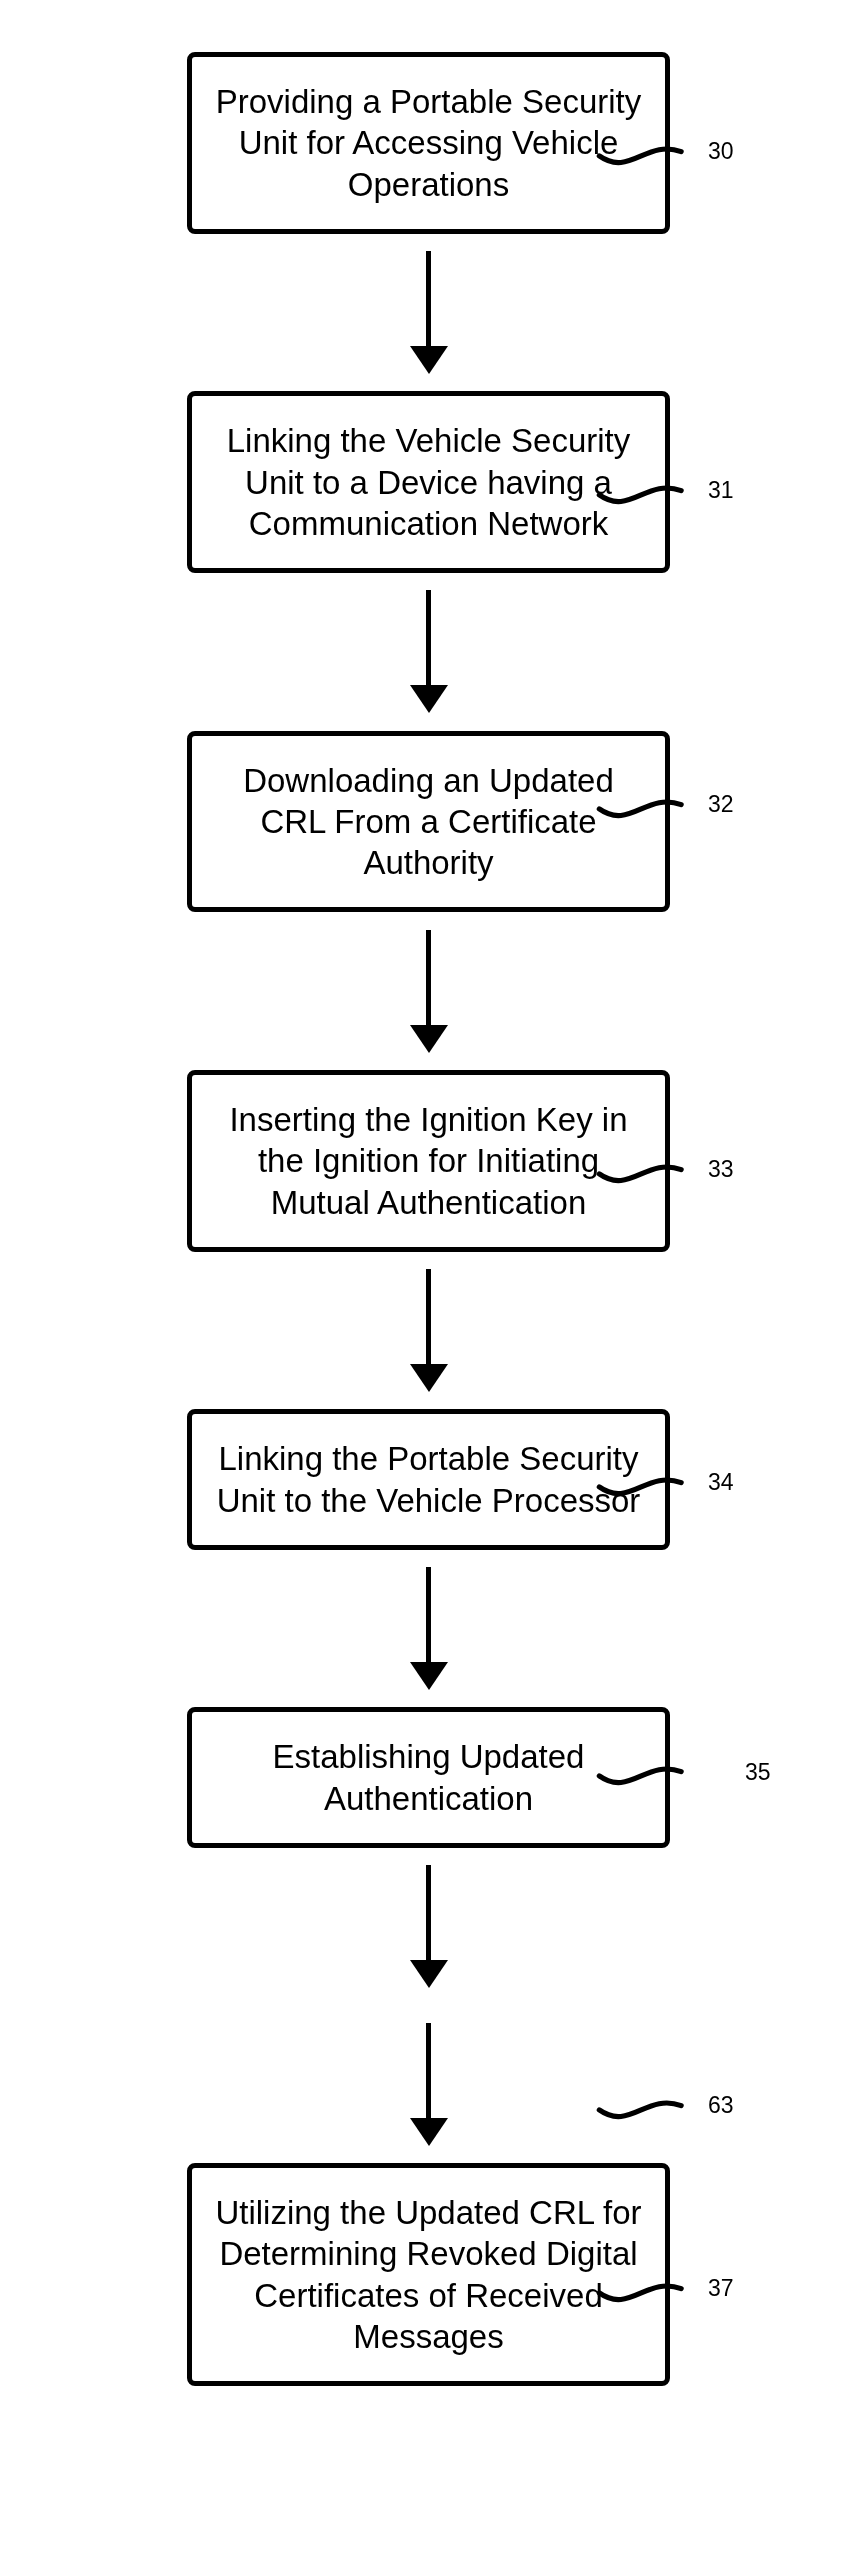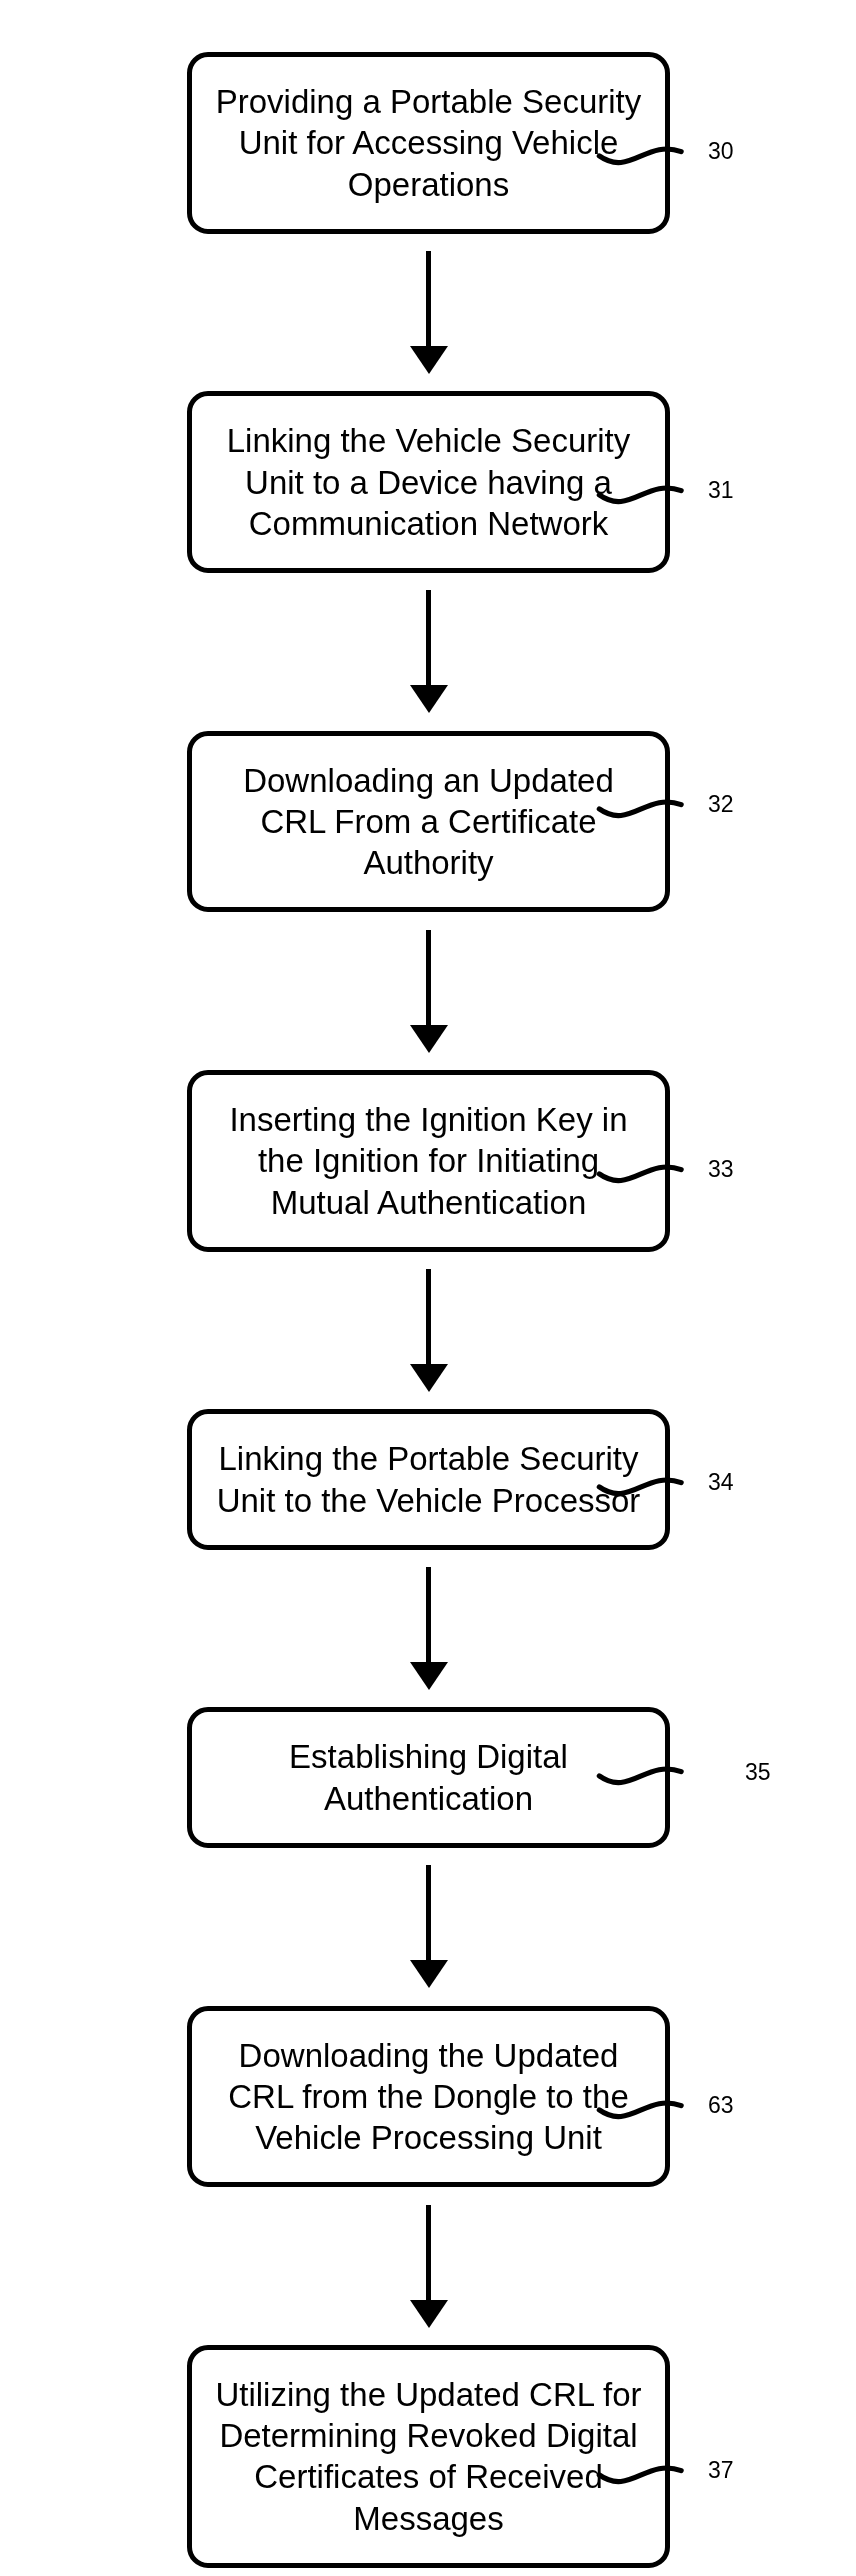--- a/index.html
+++ b/index.html
@@ -24,21 +24,21 @@
   }
   .node-wrap {
     position: relative;
     width: 100%;
     display: flex;
     justify-content: center;
   }
   .box {
     width: 483px;
     border: 5.2px solid #000;
-    border-radius: 21px;
+    border-radius: 8px;
     padding: 24px 22.4px;
     box-sizing: border-box;
     text-align: center;
     font-size: 33px;
     line-height: 1.25;
     background: #fff;
   }
   .arrow-block {
     display: flex;
     flex-direction: column;
@@ -143,37 +143,34 @@
       <div class="label" style="left:708px; top:60px;">34</div>
     </div>
 
     <div class="arrow-block">
       <div class="arrow-line"></div>
         <div class="arrow-head"></div>
     </div>
 
     <div class="node-wrap">
       <div class="box">
-        <span>Establishing Digital Authentication</span>
+        <span>Establishing Updated Authentication</span>
       </div>
       <svg class="connector" width="112" height="95" style="left:595px; top:43px;" viewBox="0 0 130 110">
         <path d="M5 30 C 40 55, 60 10, 100 25" stroke="#000" stroke-width="6" fill="none" stroke-linecap="round"></path>
       </svg>
       <div class="label" style="left:708px; top:52px;margin-left:37px;">35</div>
     </div>
 
     <div class="arrow-block">
       <div class="arrow-line"></div>
         <div class="arrow-head"></div>
     </div>
 
     <div class="node-wrap">
-      <div class="box">
-        <span>Downloading the Updated CRL from the Dongle to the Vehicle Processing Unit</span>
-      </div>
       <svg class="connector" width="112" height="95" style="left:595px; top:78px;" viewBox="0 0 130 110">
         <path d="M5 30 C 40 55, 60 10, 100 25" stroke="#000" stroke-width="6" fill="none" stroke-linecap="round"></path>
       </svg>
       <div class="label" style="left:708px; top:86px;">63</div>
     </div>
 
     <div class="arrow-block">
       <div class="arrow-line"></div>
         <div class="arrow-head"></div>
     </div>

